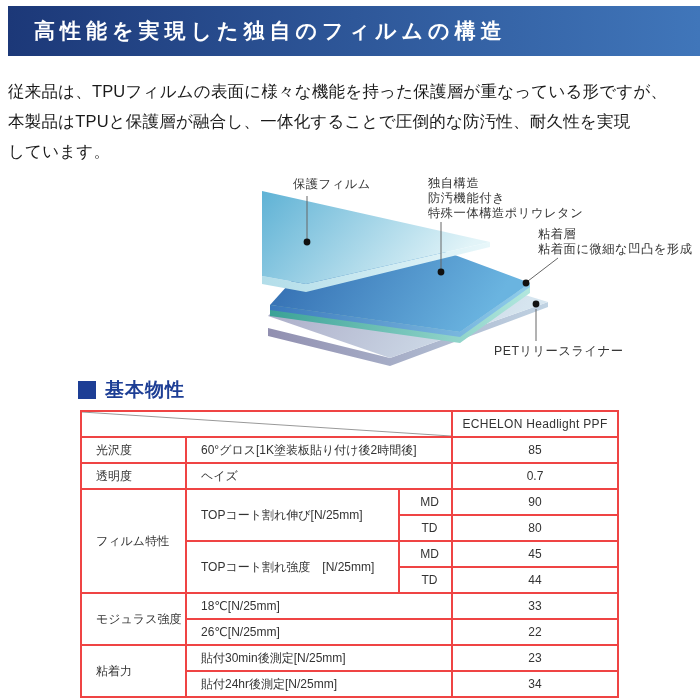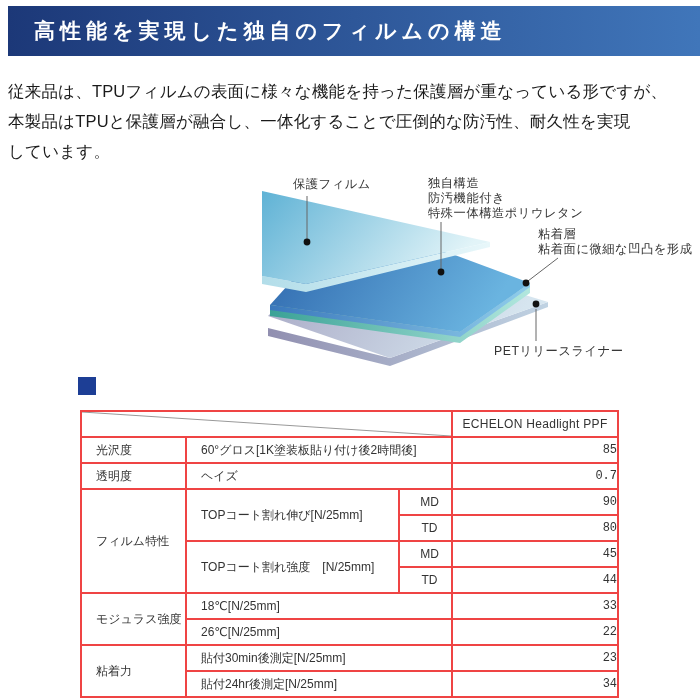--- a/index.html
+++ b/index.html
@@ -52,21 +52,21 @@
   
   .spec-wrap { position:absolute; left:80px; top:410px; }
   table.spec { border-collapse:collapse; table-layout:fixed; width:537px; }
   table.spec td, table.spec th {
     border:2px solid #ef4444; height:26px; font-size:12px; color:#333;
     font-weight:normal; vertical-align:middle; background:#fff;
   }
   td.cat  { padding-left:14px; text-align:left; }
   td.prop { padding-left:14px; text-align:left; }
   td.sub  { text-align:center;padding-left:8px; }
-  td.val  { text-align:right;font-family:Liberation Mono, monospace; }
+  td.val  { text-align:center; }
   th.brand {
     background:linear-gradient(90deg, var(--header-start,#3e74c4), var(--header-end,#17338c));
     color:#fff; font-weight:bold; font-size:13px; text-align:center; letter-spacing:0.3px;
   }
   td.diag { position:relative; padding:0; }
   td.diag svg { display:block; width:100%; height:100%; }
 </style>
 </head>
 <body>
 
@@ -146,20 +146,21 @@
     <div class="dlabel lbl-unique">
       <div>独自構造</div>
       <div>防汚機能付き</div>
       <div>特殊一体構造ポリウレタン</div>
     </div>
     <div class="dlabel lbl-liner">PETリリースライナー</div>
   </div>
 
   <div class="section-head">
     <div class="section-square"></div>
+    <div class="section-title">基本物性</div>
   </div>
 
   <div class="spec-wrap">
     <table class="spec">
       <colgroup>
           <col style="width:105px">
           <col style="width:213px">
           <col style="width:53px">
           <col style="width:166px">
         </colgroup>

